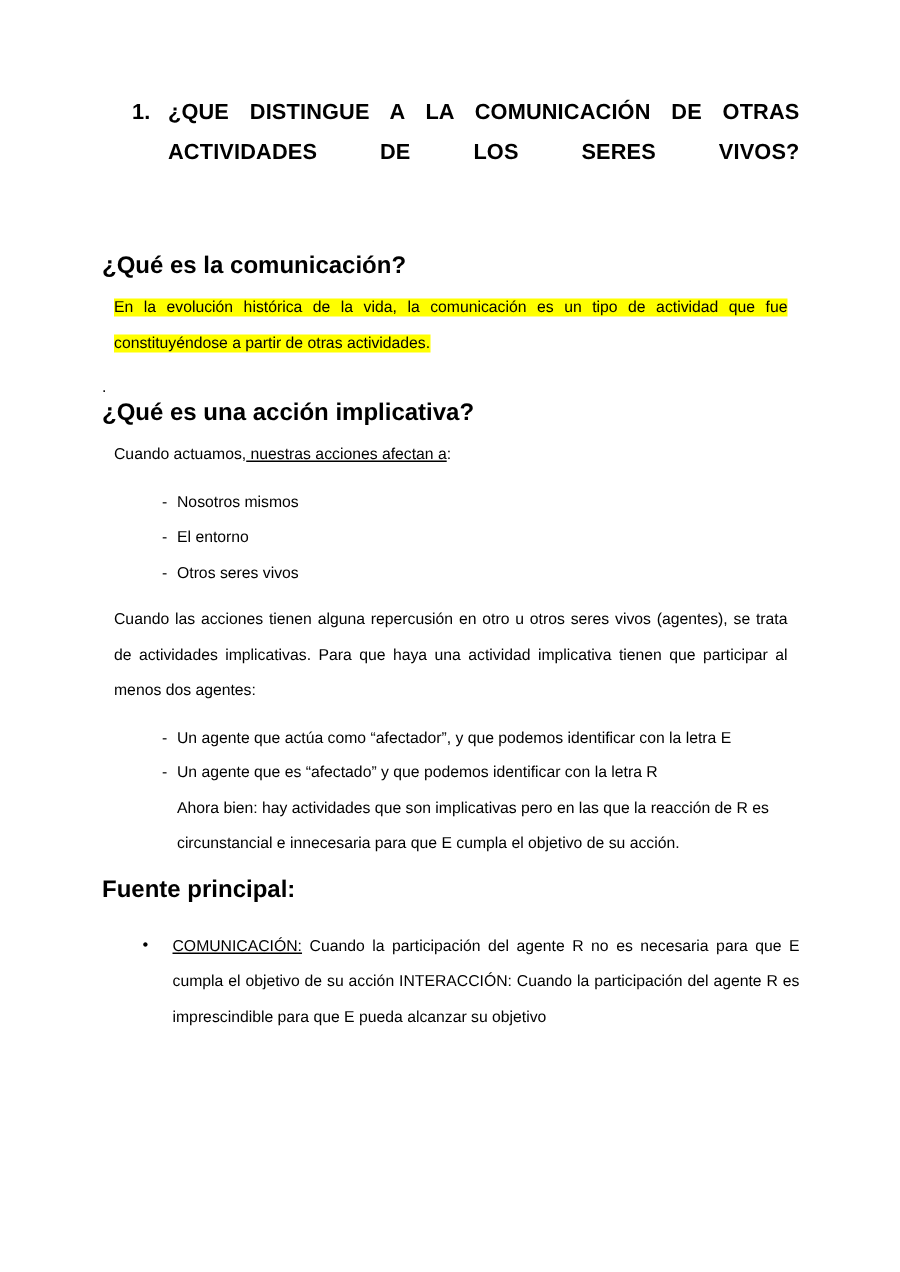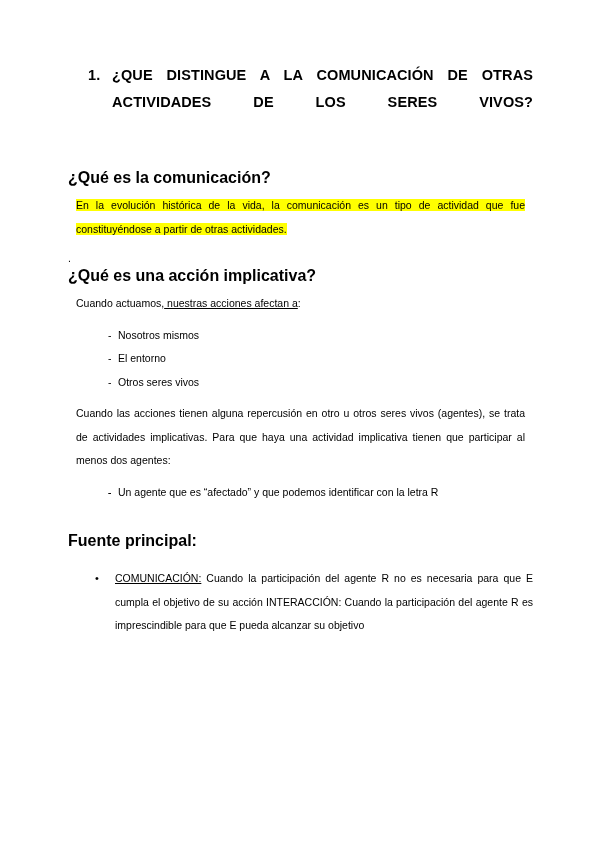--- a/index.html
+++ b/index.html
@@ -57,21 +57,21 @@
 
   
   .sub-heading {
     font-size: 16px;
     font-weight: bold;
     line-height: 16px;
     margin: 0;
   }
   .h-gap-top-1 { margin-top: 27px; }
   .h-gap-top-2 { margin-top: 0; }
-  .h-gap-top-3 { margin-top: 29px; }
+  .h-gap-top-3 { margin-top: 11px; }
 
   
   p.body {
     font-size: 10.5px;
     line-height: 23.5px;
     margin: 8px;
     text-align: justify;
     text-justify: inter-word;
   }
   .p-gap-1 { margin-top: 4px; }
@@ -175,27 +175,29 @@
         <span class="dash">-</span>
         <span>Otros seres vivos</span>
       </li>
     </ul>
 
     <p class="body p-gap-4">Cuando las acciones tienen alguna repercusión en otro u otros seres vivos (agentes), se trata de actividades implicativas. Para que haya una actividad implicativa tienen que participar al menos dos agentes:</p>
 
     <ul class="dash-list">
       <li>
         <span class="dash">-</span>
+        <span>Un agente que actúa como “afectador”, y que podemos identificar con la letra E</span>
       </li>
       <li>
         <span class="dash">-</span>
         <span>Un agente que es “afectado” y que podemos identificar con la letra R</span>
       </li>
     </ul>
 
+    <p class="sub-note">Ahora bien: hay actividades que son implicativas pero en las que la reacción de R es circunstancial e innecesaria para que E cumpla el objetivo de su acción.</p>
 
     <h2 class="sub-heading h-gap-top-3">Fuente principal:</h2>
 
     <ul class="bullet-list">
       <li>
         <span class="bullet">•</span><span class="ul">COMUNICACIÓN:</span><span> Cuando la participación del agente R no es necesaria para que E cumpla el objetivo de su acción INTERACCIÓN: Cuando la participación del agente R es imprescindible para que E pueda alcanzar su objetivo</span>
       </li>
     </ul>
 
   </div>

